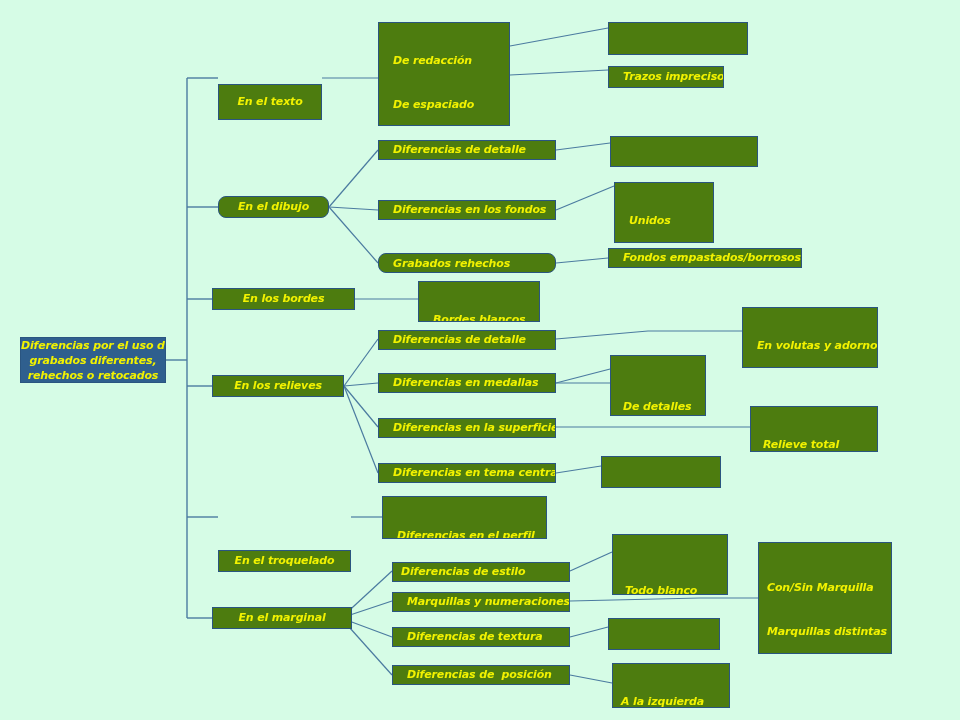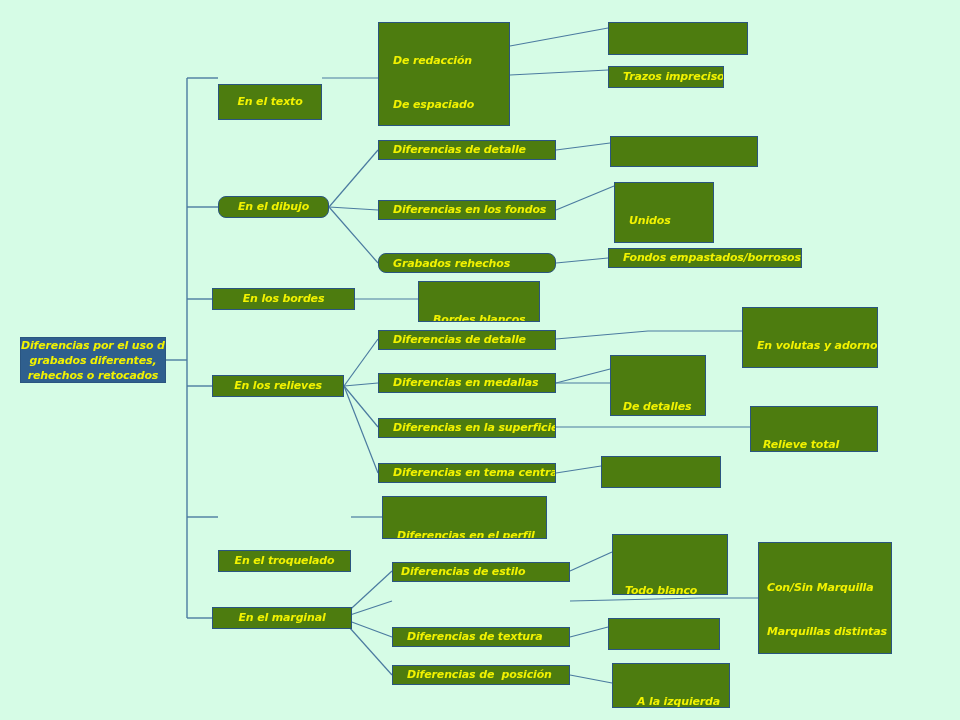--- a/index.html
+++ b/index.html
@@ -234,20 +234,23 @@
   <div class="node lead" style="left:392px; top:562px; width:178px; height:20px; display:flex; align-items:center; padding-left:8px;">
     <span class="ln">Diferencias de estilo</span>
   </div>
   <div class="node lead" style="left:612px; top:534px; width:116px; height:61px; padding-top:20px; padding-left:12px;">
     <span class="ln">Todo blanco</span>
     
     
     
   </div>
 
+  <div class="node lead" style="left:392px; top:592px; width:178px; height:20px; display:flex; align-items:center;">
+    <span class="ln">Marquillas y numeraciones</span>
+  </div>
   <div class="node lead" style="left:758px; top:514px; width:134px; height:112px; padding-top:9px; padding-left:8px;margin-top:28px;">
     <span class="ln">Con/Sin Marquilla</span>
     <span class="ln">Marquillas distintas</span>
     
     
     
     
     
     
   </div>
@@ -256,19 +259,19 @@
     <span class="ln">Diferencias de textura</span>
   </div>
   <div class="node lead" style="left:608px; top:618px; width:112px; height:32px; padding-top:2px; padding-left:12px;">
     
     
   </div>
 
   <div class="node lead" style="left:392px; top:665px; width:178px; height:20px; display:flex; align-items:center;">
     <span class="ln">Diferencias de  posición</span>
   </div>
-  <div class="node lead" style="left:612px; top:663px; width:118px; height:45px; padding-top:2px; padding-left:24px;">
+  <div class="node lead" style="left:612px; top:663px; width:118px; height:45px; padding-top:2px; padding-left:8px;">
     <span class="ln">A la izquierda</span>
     
     
   </div>
 
 </div>
 
 </body></html>

